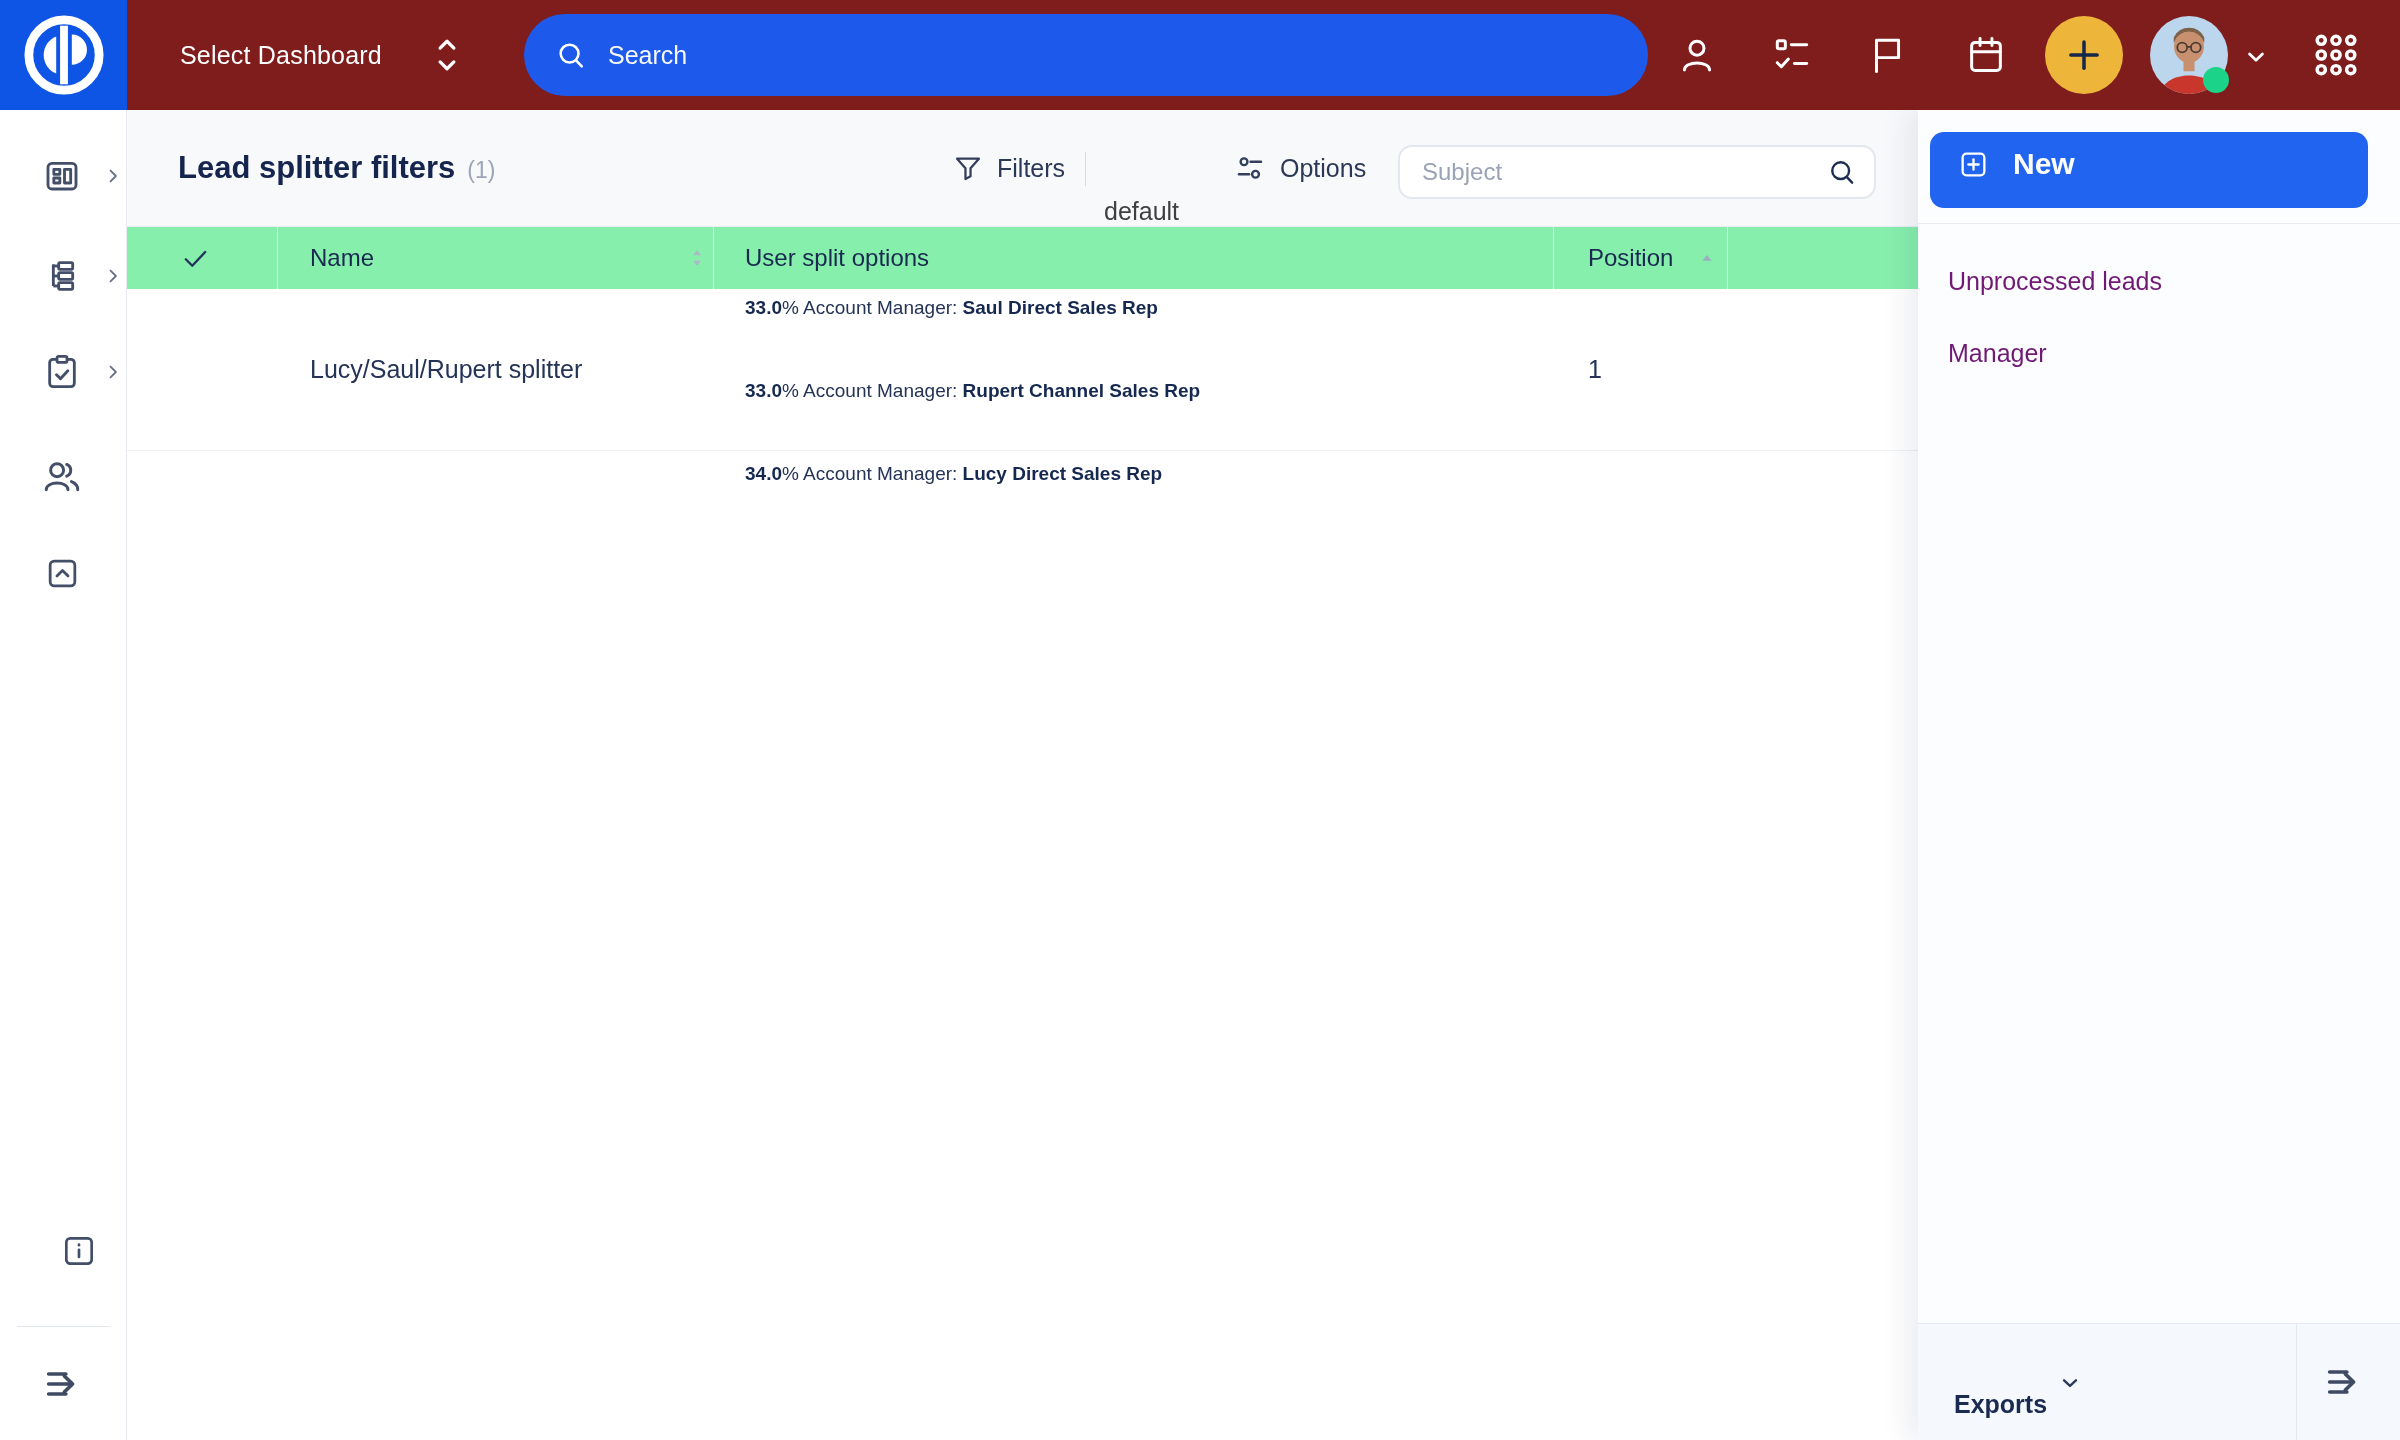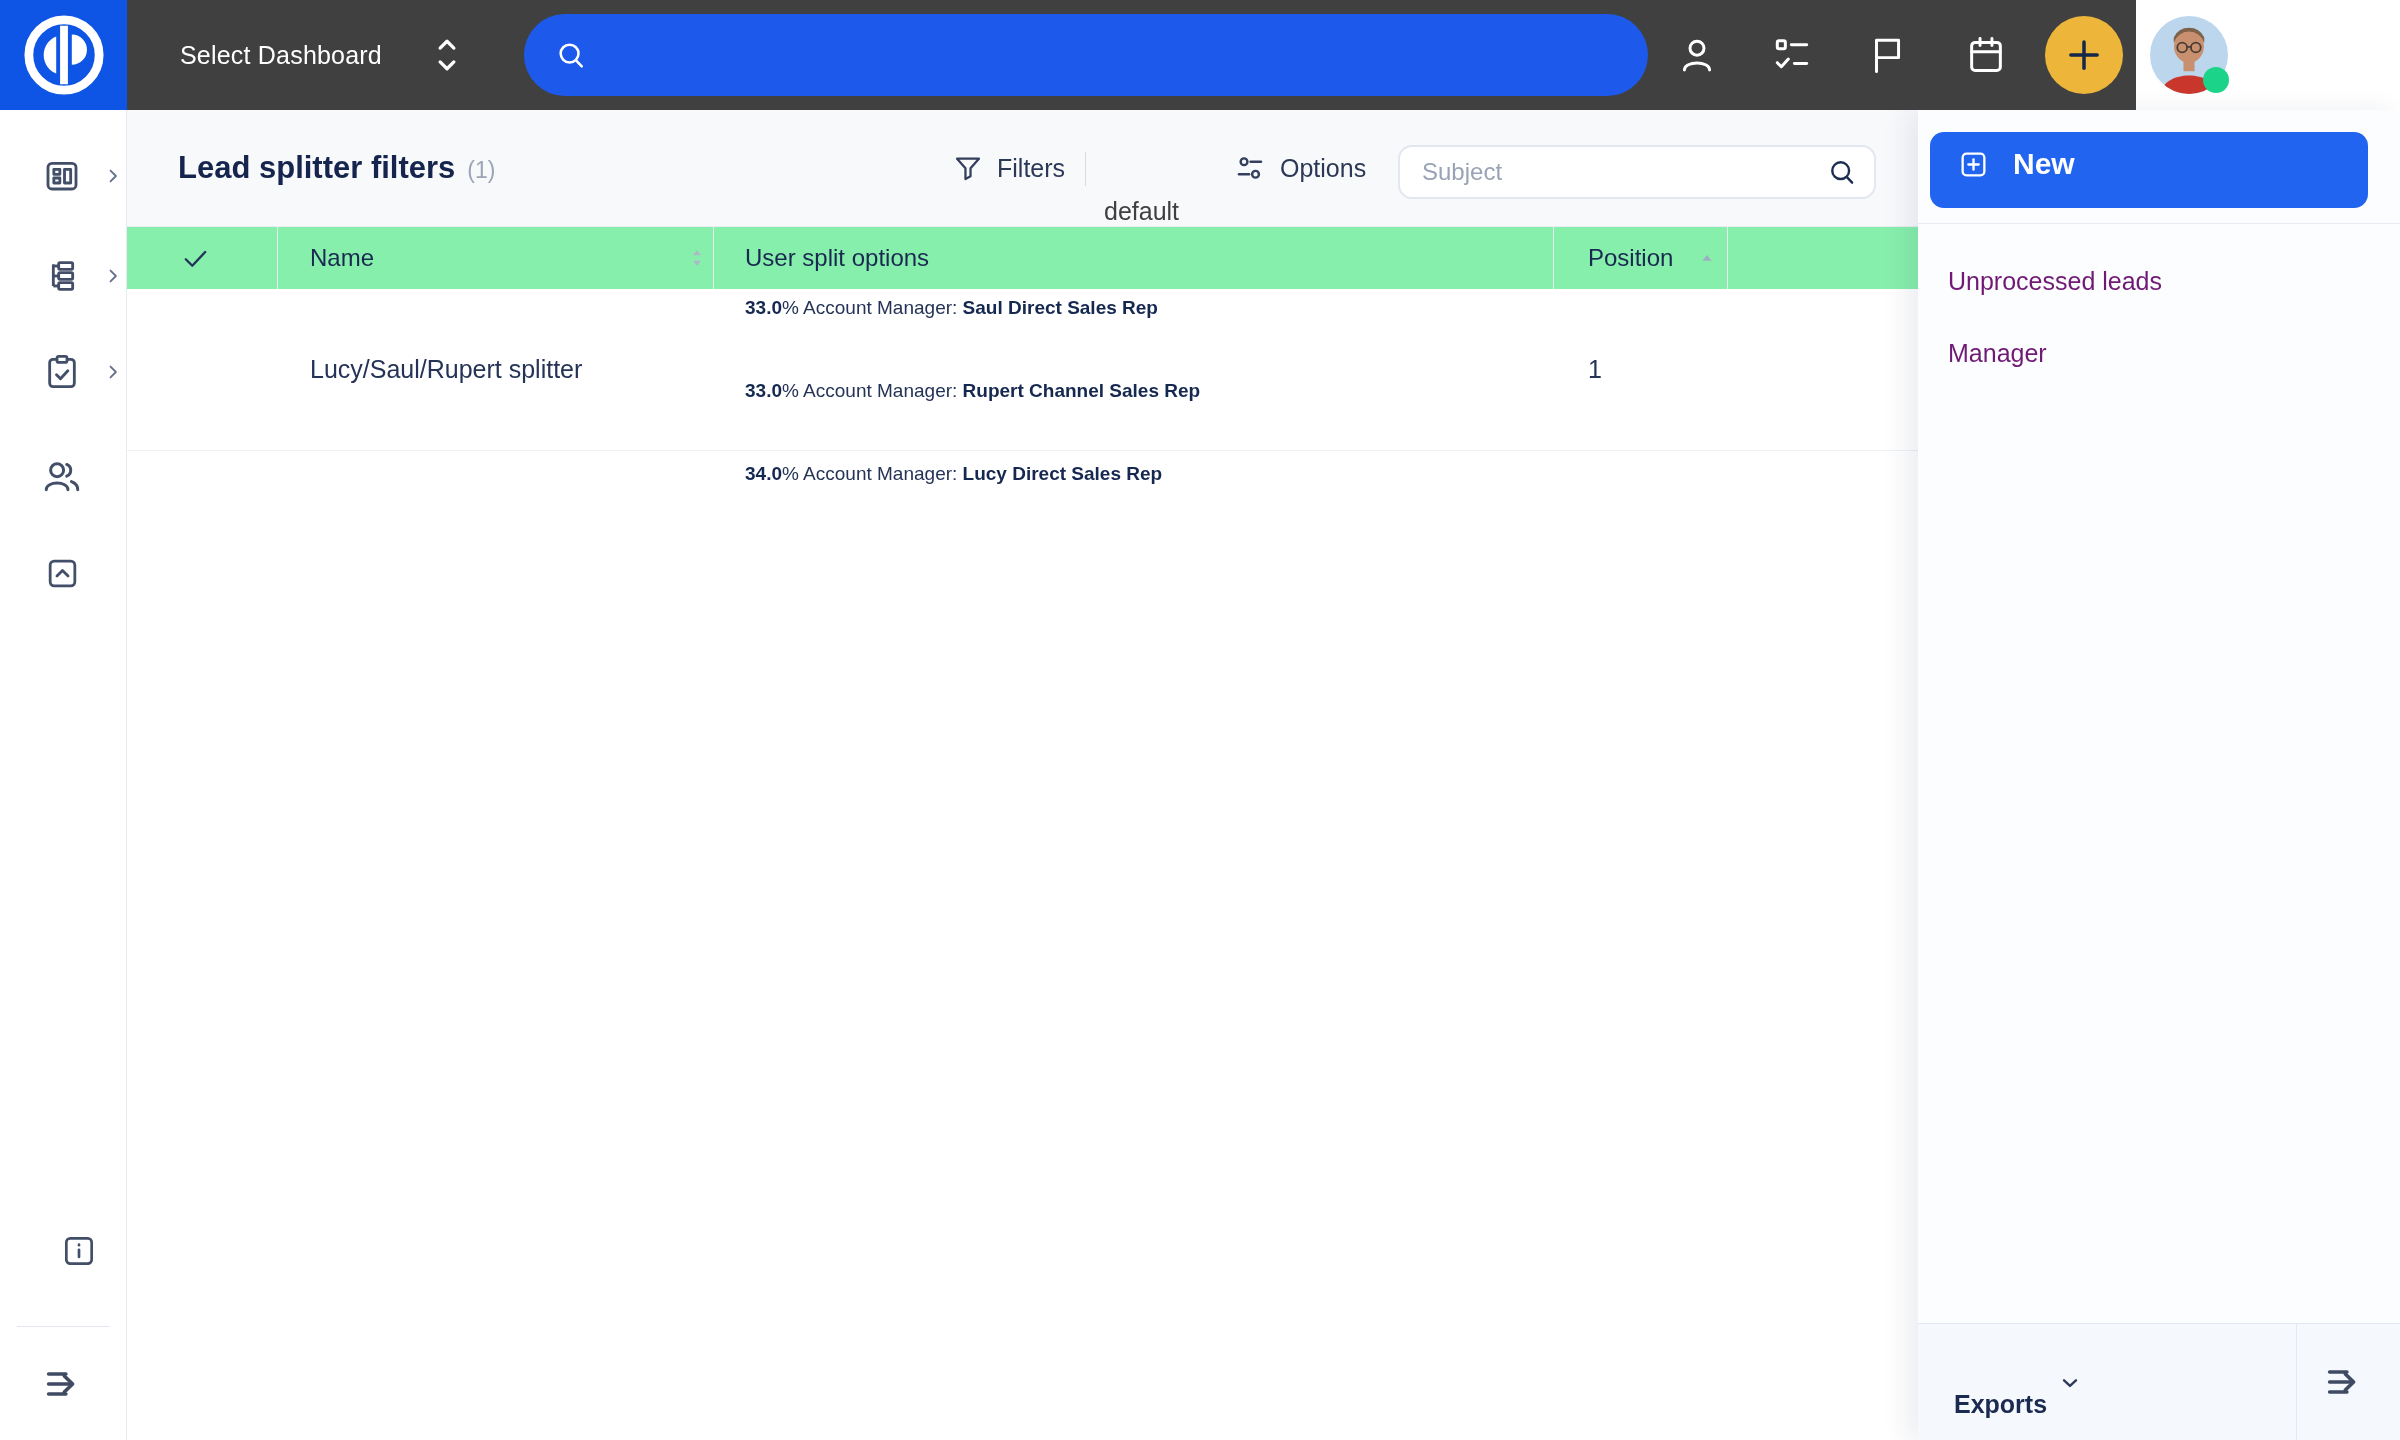--- a/index.html
+++ b/index.html
@@ -3,21 +3,21 @@
 <meta charset="utf-8">
 <style>
   html,body{margin:0;padding:0;background:#ffffff;}
   #app{position:relative;width:2400px;height:1440px;overflow:hidden;
        font-family:"Liberation Sans",sans-serif;background:#ffffff;}
   .abs{position:absolute;}
   .flex{display:flex;align-items:center;}
   svg{display:block;}
 
   
-  .topbar{left:0;top:0;width:2136px;height:110px;background:#404040;z-index:30;}
+  .topbar{left:0;top:0;width:2400px;height:110px;background:#7f1d1d;z-index:30;}
   .logo-area{left:0;top:0;width:127px;height:110px;background:#0E55E6;
              display:flex;align-items:center;justify-content:center;cursor:pointer;}
   .dash-select{left:180px;top:0;height:110px;gap:50px;cursor:pointer;}
   .dash-select .lbl{color:#fff;font-size:25px;font-weight:500;letter-spacing:.2px;}
   .search-pill{left:524px;top:14px;width:1124px;height:82px;border-radius:41px;
                background:#1D5AEB;display:flex;align-items:center;padding:0 30px;gap:18px;box-sizing:border-box;}
   .search-pill input{flex:1;background:transparent;border:none;outline:none;
                      color:#fff;font-size:25px;font-family:"Liberation Sans",sans-serif;}
   .search-pill input::placeholder{color:#fff;opacity:.96;}
   .tb-btn{width:44px;height:44px;top:33px;display:flex;align-items:center;justify-content:center;
@@ -107,20 +107,21 @@
       </span>
     </div>
 
     <div class="abs search-pill">
       <span>
         <svg width="34" height="34" viewBox="0 0 24 24" fill="none" stroke="#fff" stroke-width="1.8" stroke-linecap="round">
           <circle cx="11" cy="11" r="6.3"></circle>
             <path d="M15.7 15.9 19.6 20"></path>
         </svg>
       </span>
+      <input placeholder="Search" style="">
     </div>
 
     <div class="abs tb-btn" style="left:1675px;">
       <span>
         <svg width="42" height="42" viewBox="0 0 24 24" fill="none" stroke="currentColor" stroke-width="1.7" stroke-linecap="round">
           <circle cx="12" cy="8.1" r="4"></circle>
             <path d="M4.8 20.6c0-5.4 14.4-5.4 14.4 0"></path>
         </svg>
       </span>
     </div>

